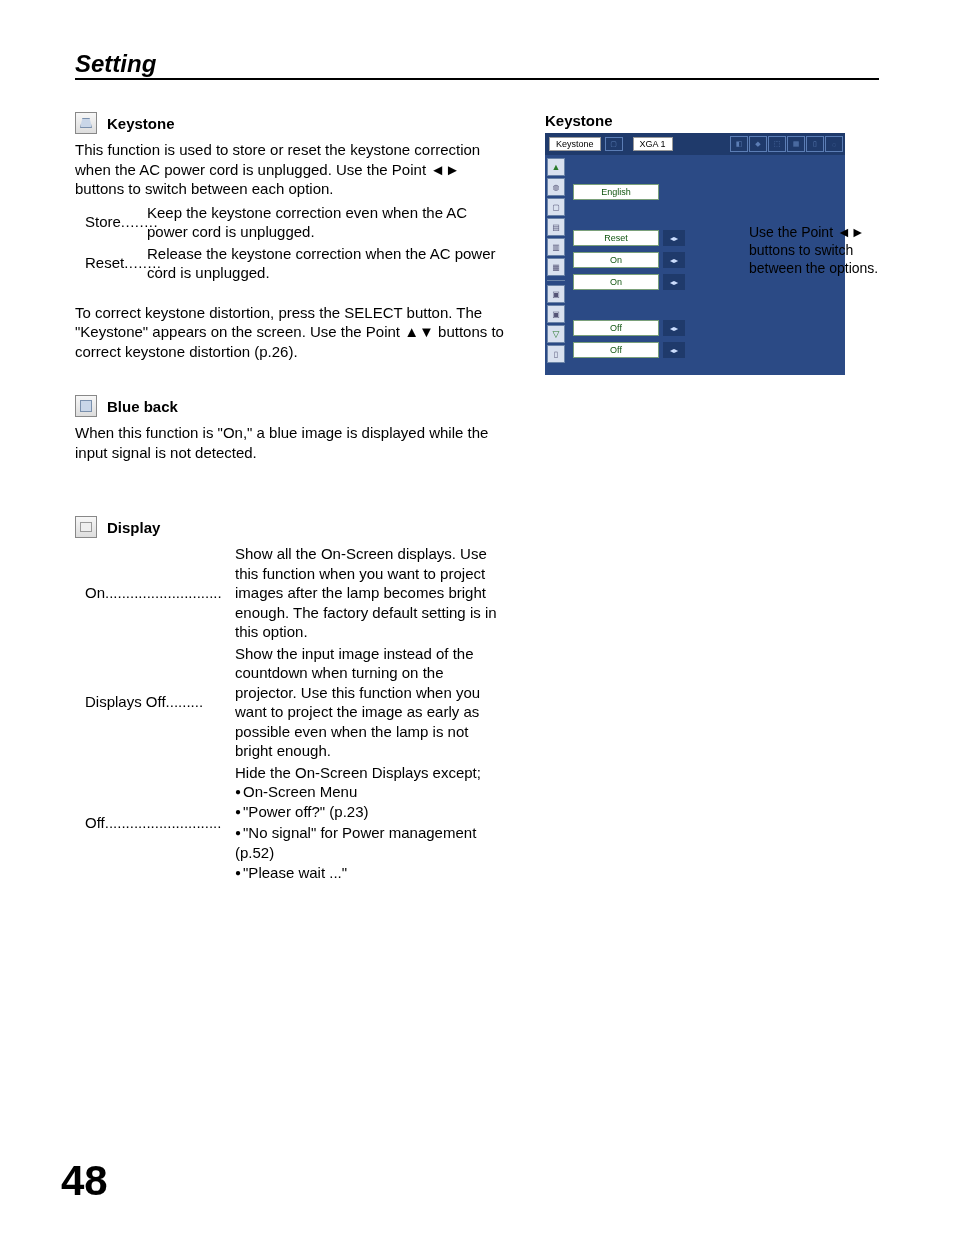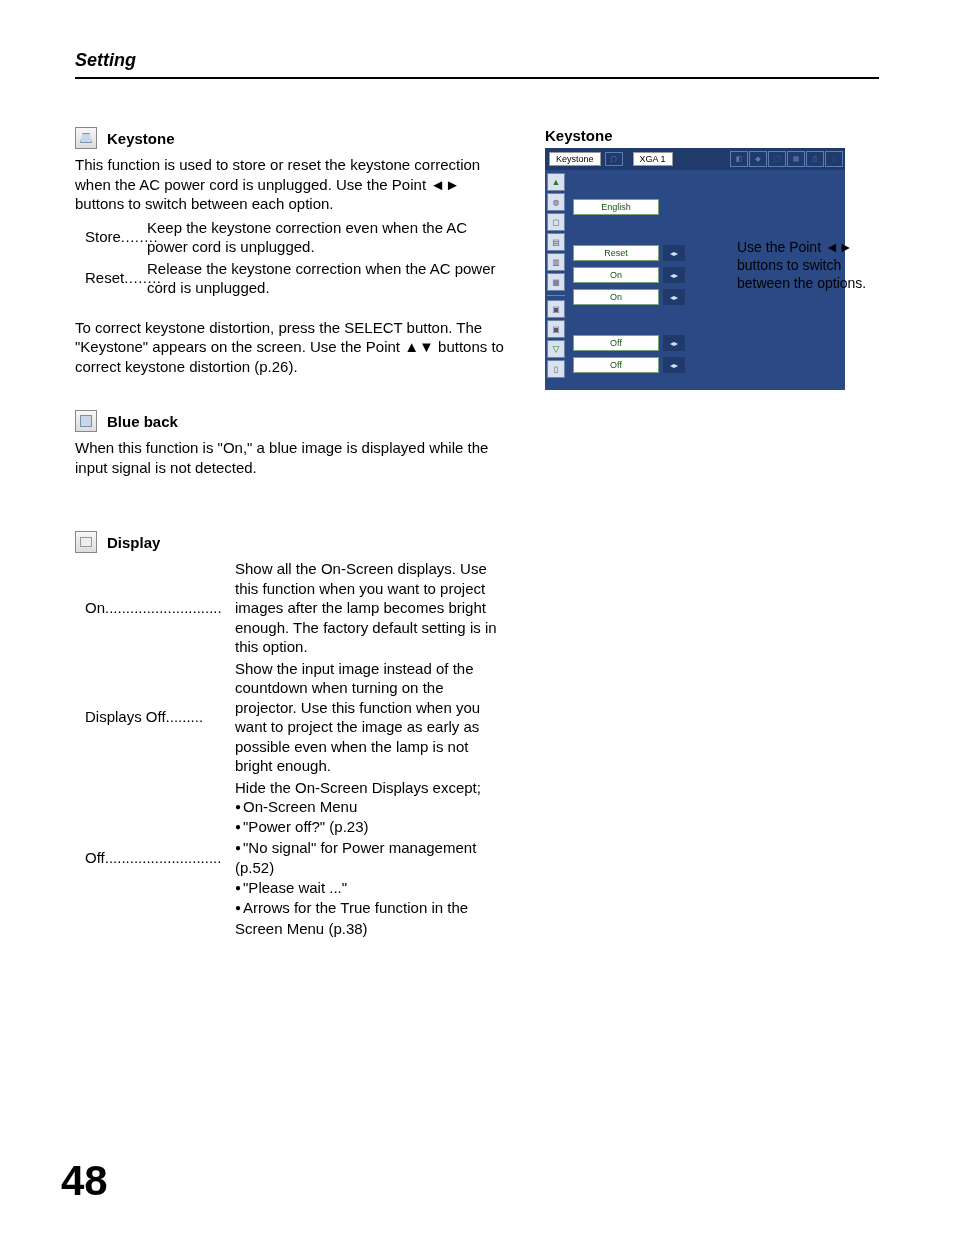--- a/index.html
+++ b/index.html
@@ -6,26 +6,26 @@
   body {
     width: 954px;
     height: 1235px;
     background: #fff;
     font-family: Arial, Helvetica, sans-serif;
     color: #000;
     position: relative;
     padding: 50px 75px 0 75px;
   }
   .header {
-    font-size: 18px;
+    font-size: 24px;
     font-weight: bold;
     font-style: italic;
     border-bottom: 2px solid #000;
-    padding-bottom: 6px;
-    margin-bottom: 48px;
+    padding-bottom: 0;
+    margin-bottom: 32px;
   }
   .columns {
     display: flex;
     gap: 40px;
   }
   .left-col { width: 430px; }
   .right-col { flex: 1; }
   .section-title-row {
     display: flex;
     align-items: center;
@@ -106,21 +106,21 @@
     color:#115511;
   }
   .ss-arrows {
     width: 22px; height: 16px;
     background: #1f3a6b;
     display:flex;align-items:center;justify-content:center;
     color:#cfe0ff; font-size:8px;
   }
   .caption {
     position:absolute;
-    left: 192px;
+    left: 204px;
     top: 90px;
     font-size: 14px;
     line-height: 1.3;
     width: 160px;
   }
   .page-number {
     position: absolute;
     left: 61px;
     bottom: 30px;
     font-size: 42px;
@@ -188,21 +188,20 @@
       </div>
       <div class="deflist-row">
         <div class="dl-term-wide"><span>Off</span><span class="dots-long"></span></div>
         <div class="dl-def">
           <div>Hide the On-Screen Displays except;</div>
           <ul class="bullet-list">
             <li>On-Screen Menu</li>
             <li>"Power off?" (p.23)</li>
             <li>"No signal" for Power management (p.52)</li>
             <li>"Please wait ..."</li>
-            <li>Arrows for the True function in the Screen Menu (p.38)</li>
           </ul>
         </div>
       </div>
     </div>
 
   </div>
 
   <div class="right-col">
     <div class="right-title">Keystone</div>
     <div class="screenshot">

